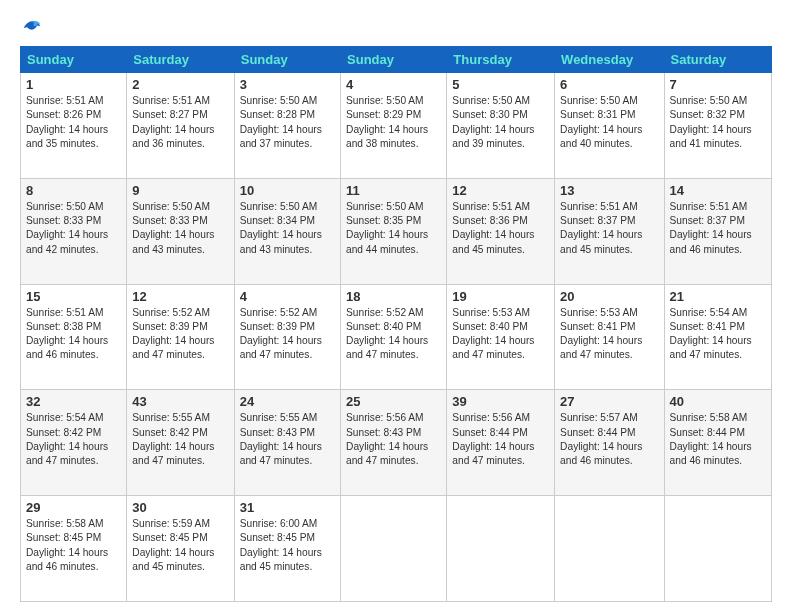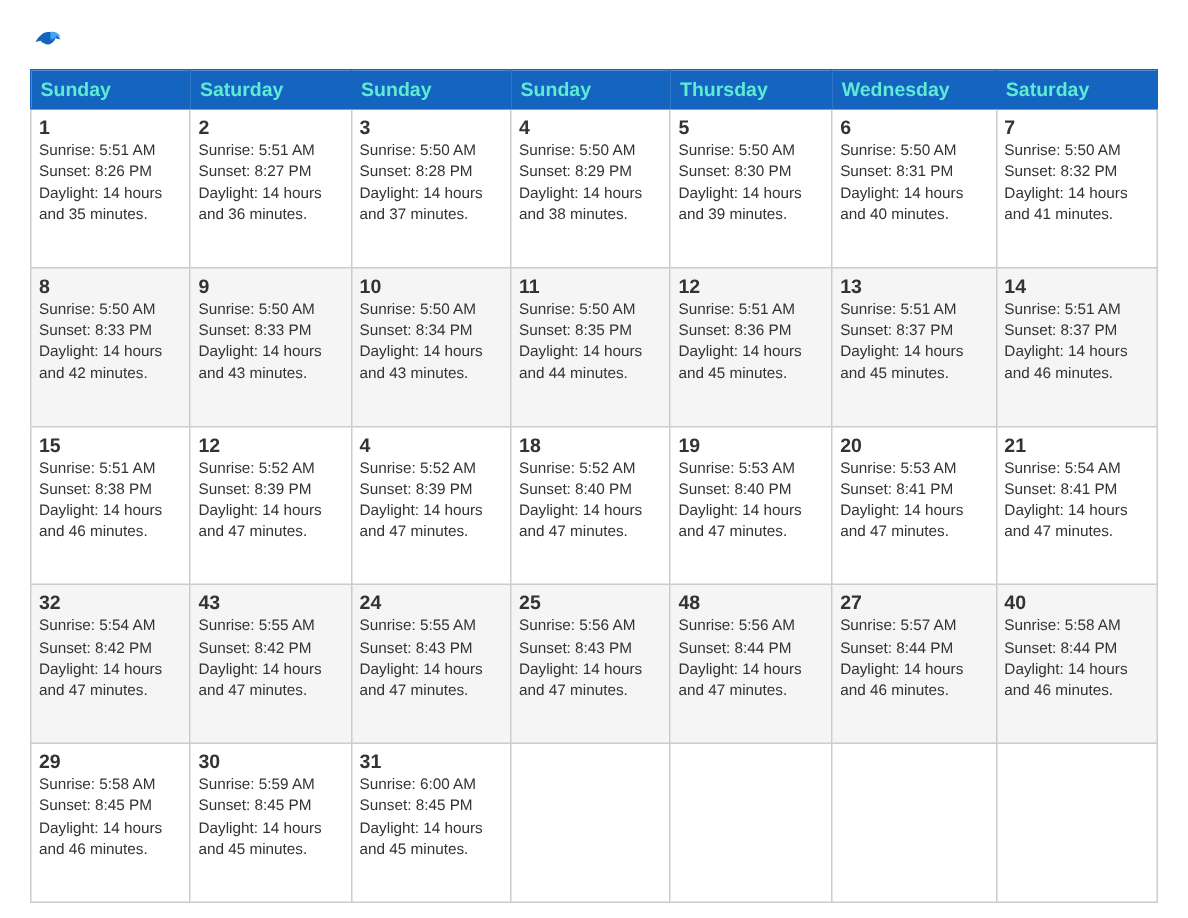--- a/index.html
+++ b/index.html
@@ -238,21 +238,21 @@
       </td>
           <td>
         <span class="day-num">24</span>
         <span class="day-info">Sunrise: 5:55 AM<br>Sunset: 8:43 PM<br>Daylight: 14 hours and 47 minutes.</span>
       </td>
           <td>
         <span class="day-num">25</span>
         <span class="day-info">Sunrise: 5:56 AM<br>Sunset: 8:43 PM<br>Daylight: 14 hours and 47 minutes.</span>
       </td>
           <td>
-        <span class="day-num">48</span>
+        <span class="day-num">39</span>
         <span class="day-info">Sunrise: 5:56 AM<br>Sunset: 8:44 PM<br>Daylight: 14 hours and 47 minutes.</span>
       </td>
           <td>
         <span class="day-num">27</span>
         <span class="day-info">Sunrise: 5:57 AM<br>Sunset: 8:44 PM<br>Daylight: 14 hours and 46 minutes.</span>
       </td>
           <td>
         <span class="day-num">40</span>
         <span class="day-info">Sunrise: 5:58 AM<br>Sunset: 8:44 PM<br>Daylight: 14 hours and 46 minutes.</span>
       </td>

